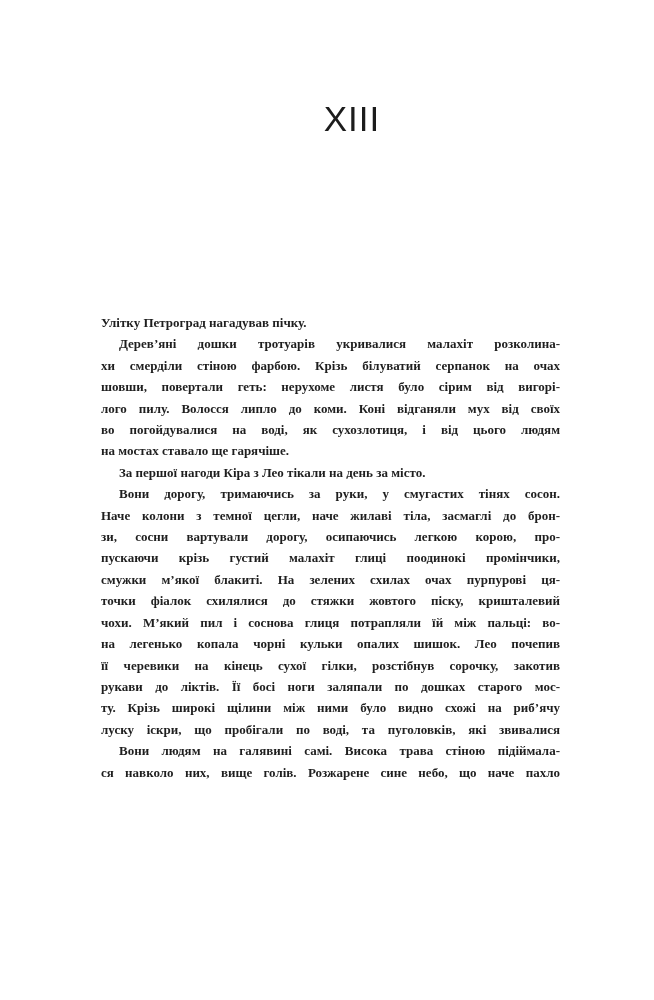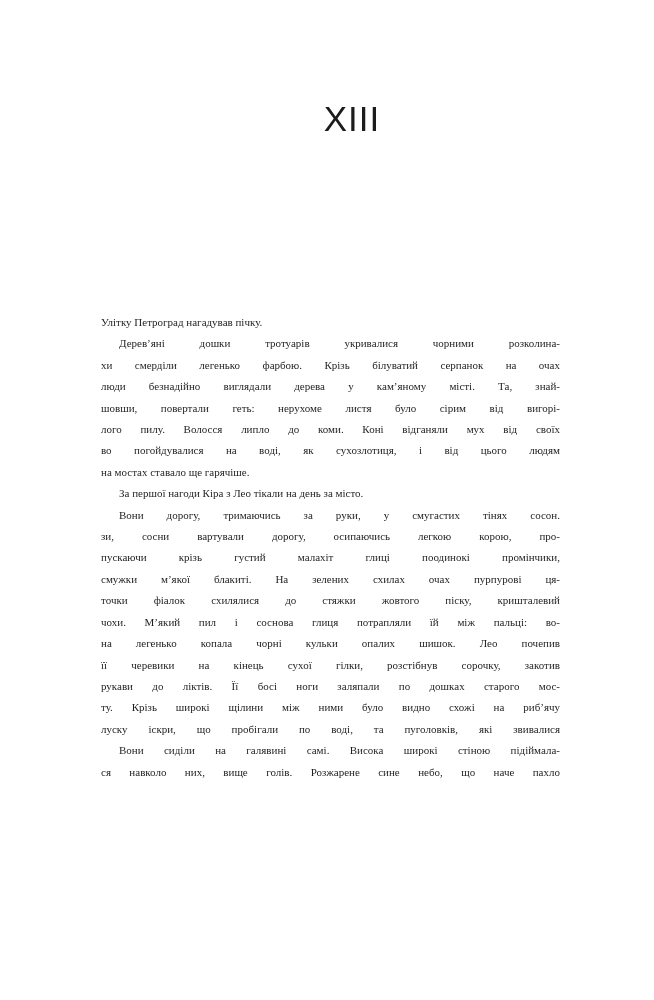--- a/index.html
+++ b/index.html
@@ -24,23 +24,24 @@
     font-size: 35px;
     line-height: 36px;
     letter-spacing: 1px;
     color: #1c1c1c;
   }
   .text-block {
     position: absolute;
     top: 312px;
     left: 101px;
     width: 459px;
-    font-size: 11px;
+    font-size: 13px;
     line-height: 21.4px;
     color: #1f1f1f;
+    font-weight: bold;
   }
   .paragraph { margin: 0; padding: 0; }
   .line {
     text-align: justify;
     text-align-last: justify;
     white-space: normal;
   }
   .line.para-end { text-align-last: left; }
   .line.indent { text-indent: 18px; }
   .page-number {
@@ -60,44 +61,44 @@
 <body>
 
 <div class="page">
   <h1 class="chapter-heading">XIII</h1>
 
   <div class="text-block">
       <div class="paragraph">
         <div class="line para-end">Улітку Петроград нагадував пічку.</div>
       </div>
       <div class="paragraph">
-        <div class="line indent">Дерев’яні дошки тротуарів укривалися чорними розколина-</div>
-        <div class="line">хи смерділи легенько фарбою. Крізь білуватий серпанок на очах</div>
-        <div class="line">люди безнадійно виглядали дерева у кам’яному місті. Та, знай-</div>
+        <div class="line indent">Дерев’яні дошки тротуарів укривалися малахіт розколина-</div>
+        <div class="line">хи смерділи стіною фарбою. Крізь білуватий серпанок на очах</div>
         <div class="line">шовши, повертали геть: нерухоме листя було сірим від вигорі-</div>
         <div class="line">лого пилу. Волосся липло до коми. Коні відганяли мух від своїх</div>
         <div class="line">во погойдувалися на воді, як сухозлотиця, і від цього людям</div>
         <div class="line para-end">на мостах ставало ще гарячіше.</div>
       </div>
       <div class="paragraph">
         <div class="line indent para-end">За першої нагоди Кіра з Лео тікали на день за місто.</div>
       </div>
       <div class="paragraph">
         <div class="line indent">Вони дорогу, тримаючись за руки, у смугастих тінях сосон.</div>
+        <div class="line">Наче колони з темної цегли, наче жилаві тіла, засмаглі до брон-</div>
         <div class="line">зи, сосни вартували дорогу, осипаючись легкою корою, про-</div>
         <div class="line">пускаючи крізь густий малахіт глиці поодинокі промінчики,</div>
         <div class="line">смужки м’якої блакиті. На зелених схилах очах пурпурові ця-</div>
         <div class="line">точки фіалок схилялися до стяжки жовтого піску, кришталевий</div>
         <div class="line">чохи. М’який пил і соснова глиця потрапляли їй між пальці: во-</div>
         <div class="line">на легенько копала чорні кульки опалих шишок. Лео почепив</div>
         <div class="line">її черевики на кінець сухої гілки, розстібнув сорочку, закотив</div>
         <div class="line">рукави до ліктів. Її босі ноги заляпали по дошках старого мос-</div>
         <div class="line">ту. Крізь широкі щілини між ними було видно схожі на риб’ячу</div>
         <div class="line">луску іскри, що пробігали по воді, та пуголовків, які звивалися</div>
       </div>
       <div class="paragraph">
-        <div class="line indent">Вони сиділи на галявині самі. Висока широкі стіною підіймала-</div>
+        <div class="line indent">Вони людям на галявині самі. Висока трава стіною підіймала-</div>
         <div class="line">ся навколо них, вище голів. Розжарене сине небо, що наче пахло</div>
       </div>
     </div>
 
   <div class="page-number">166</div>
 </div>
 
 </body></html>

